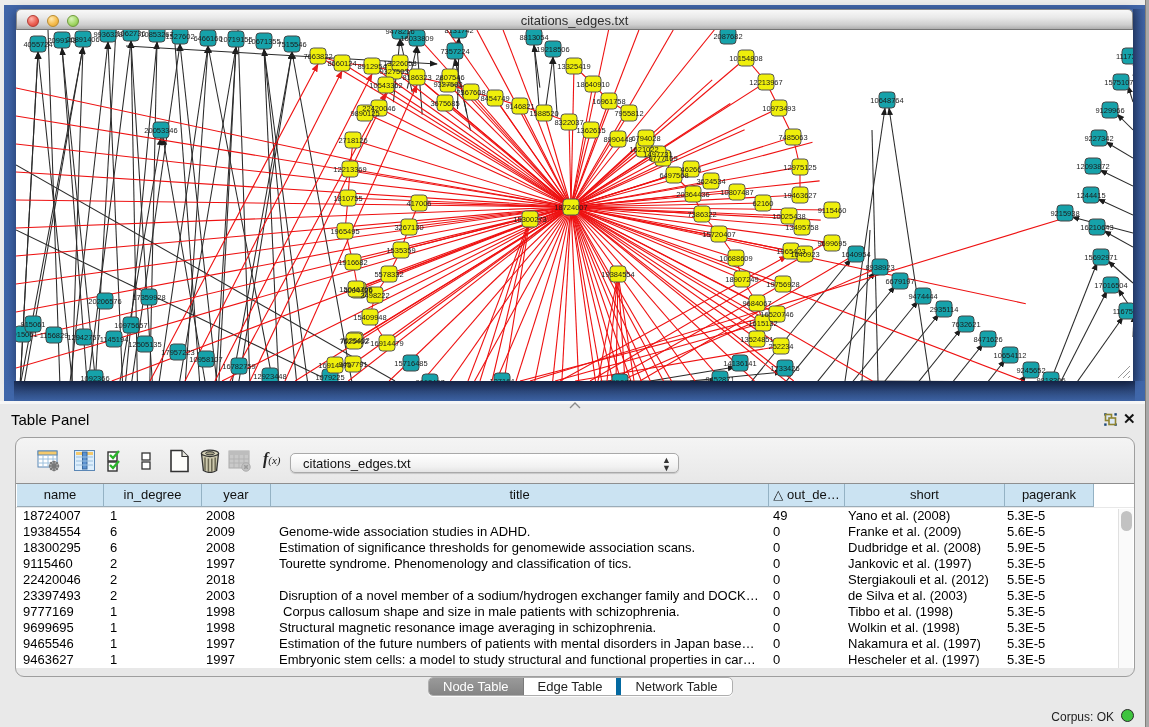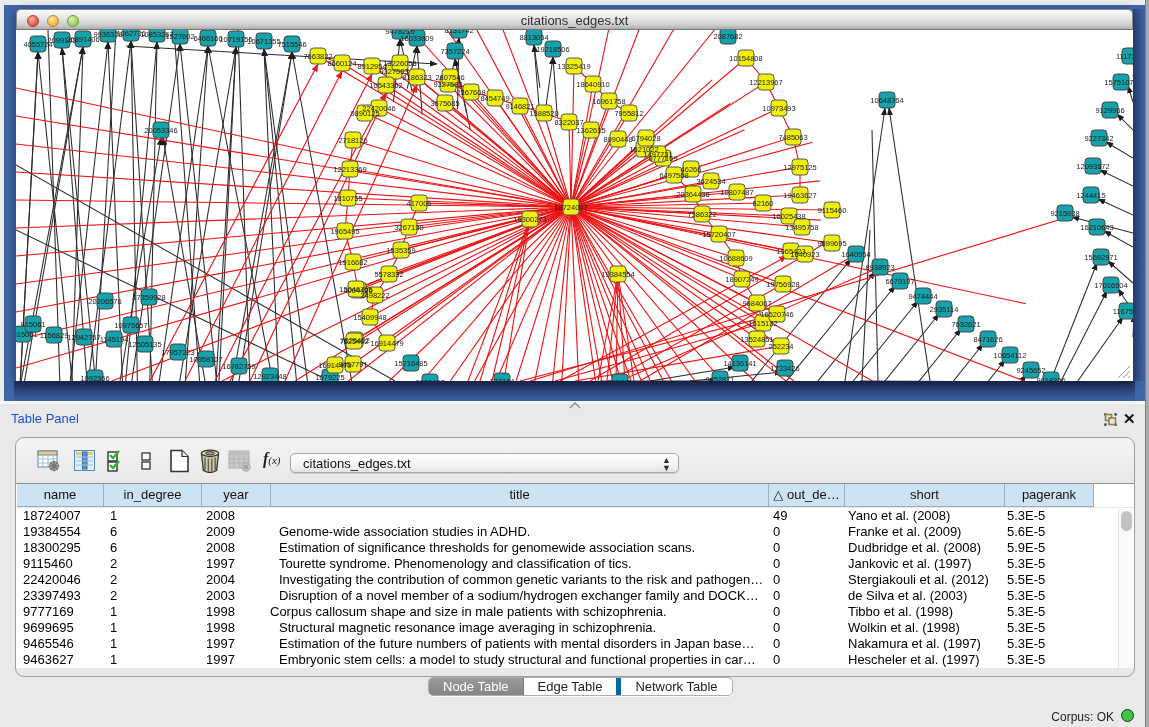--- a/index.html
+++ b/index.html
@@ -18,21 +18,21 @@
 #canvas{position:absolute;left:0;top:21px;width:1117px;height:351px;background:#fff;overflow:hidden}
 #graph{position:absolute;left:0;top:0}
 .er{stroke:#ee1111;stroke-width:1.1}
 .eb{stroke:#2a2a2a;stroke-width:1.05}
 .nt{fill:#16a2aa;stroke:#444;stroke-width:1}
 .ny{fill:#efef0b;stroke:#555;stroke-width:1}
 .nl{font-size:7.5px;fill:#1c1c1c;text-anchor:middle;font-family:"Liberation Sans",sans-serif}
 #rightstrip{position:absolute;left:1145px;top:0;width:4px;height:727px;background:#a8a8a8;border-left:1px solid #827f79}
 #bottom{position:absolute;left:0;top:401px;width:1146px;height:326px;background:#e9e9e9}
 #bhl{position:absolute;left:0;top:0;width:100%;height:3px;background:#f6f6f6}
-#phdr{position:absolute;left:11px;top:10px;font-size:13px;color:#1d4ed8}
+#phdr{position:absolute;left:11px;top:10px;font-size:15px;color:#000000}
 #pfloat{position:absolute;left:1103px;top:11px;width:14px;height:14px}
 #pclose{position:absolute;left:1123px;top:9px;width:15px;height:16px;font-size:15px;font-weight:bold;color:#111}
 #tcontainer{position:absolute;left:15px;top:36px;width:1120px;height:240px;border:1px solid #9e9e9e;border-radius:9px;background:linear-gradient(180deg,#f4f4f4,#e8e8e8 44px,#e8e8e8);}
 #toolbar{position:absolute;left:0;top:0;width:100%;height:44px}
 .ti{position:absolute;top:11px}
 #dropdown{position:absolute;left:274px;top:15px;width:389px;height:20px;border:1px solid #a9a9a9;border-radius:5px;
  background:linear-gradient(180deg,#ffffff,#f1f1f1 70%,#e4e4e4);box-shadow:0 1px 1px rgba(0,0,0,.15);font-size:13px;color:#111;line-height:19px;padding-left:12px}
 #ddarrows{position:absolute;right:7px;top:2px;font-size:9px;color:#333;line-height:8px;text-align:center}
 #thead{position:absolute;left:0px;top:45px;width:1118px;height:24px;border-top:1px solid #8f8f8f;background:#fff;display:flex}
 .th{background:#cbe3f2;border-right:1px solid #94b2c4;border-bottom:1px solid #9aacb8;font-size:13px;color:#111;text-align:center;line-height:22px;height:23px}
@@ -726,40 +726,39 @@
           <div class="td" style="left:94px;width:92px">2</div>
           <div class="td" style="left:190px;width:63px">1997</div>
           <div class="td" style="left:263px;width:492px">Tourette syndrome. Phenomenology and classification of tics.</div>
           <div class="td" style="left:757px;width:70px">0</div>
           <div class="td" style="left:832px;width:154px">Jankovic et al. (1997)</div>
           <div class="td" style="left:991px;width:83px">5.3E-5</div>
         </div>
         <div class="tr" style="top:64px;width:1118px">
           <div class="td" style="left:7px;width:81px">22420046</div>
           <div class="td" style="left:94px;width:92px">2</div>
-          <div class="td" style="left:190px;width:63px">2004</div>
-          <div class="td" style="left:263px;width:492px">Investigating the contribution of common genetic variants to the risk and pathogen…</div>
+          <div class="td" style="left:190px;width:63px">2018</div>
           <div class="td" style="left:757px;width:70px">0</div>
           <div class="td" style="left:832px;width:154px">Stergiakouli et al. (2012)</div>
           <div class="td" style="left:991px;width:83px">5.5E-5</div>
         </div>
         <div class="tr" style="top:80px;width:1118px">
           <div class="td" style="left:7px;width:81px">23397493</div>
           <div class="td" style="left:94px;width:92px">2</div>
           <div class="td" style="left:190px;width:63px">2003</div>
           <div class="td" style="left:263px;width:492px">Disruption of a novel member of a sodium/hydrogen exchanger family and DOCK…</div>
           <div class="td" style="left:757px;width:70px">0</div>
           <div class="td" style="left:832px;width:154px">de Silva et al. (2003)</div>
           <div class="td" style="left:991px;width:83px">5.3E-5</div>
         </div>
         <div class="tr" style="top:96px;width:1118px">
           <div class="td" style="left:7px;width:81px">9777169</div>
           <div class="td" style="left:94px;width:92px">1</div>
           <div class="td" style="left:190px;width:63px">1998</div>
-          <div class="td" style="left:254px;width:492px">Corpus callosum shape and size in male patients with schizophrenia.</div>
+          <div class="td" style="left:267px;width:492px">Corpus callosum shape and size in male patients with schizophrenia.</div>
           <div class="td" style="left:757px;width:70px">0</div>
           <div class="td" style="left:832px;width:154px">Tibbo et al. (1998)</div>
           <div class="td" style="left:991px;width:83px">5.3E-5</div>
         </div>
         <div class="tr" style="top:112px;width:1118px">
           <div class="td" style="left:7px;width:81px">9699695</div>
           <div class="td" style="left:94px;width:92px">1</div>
           <div class="td" style="left:190px;width:63px">1998</div>
           <div class="td" style="left:263px;width:492px">Structural magnetic resonance image averaging in schizophrenia.</div>
           <div class="td" style="left:757px;width:70px">0</div>

